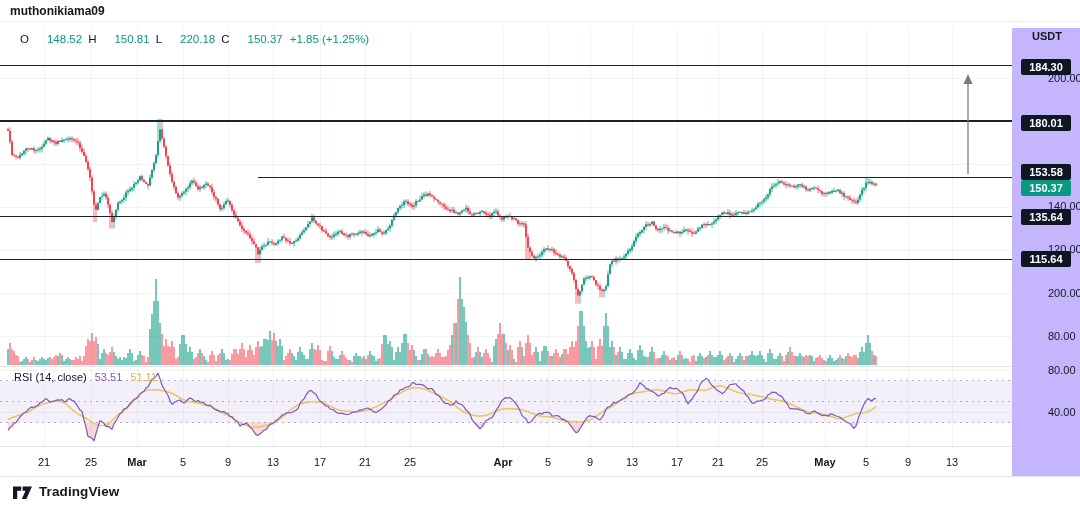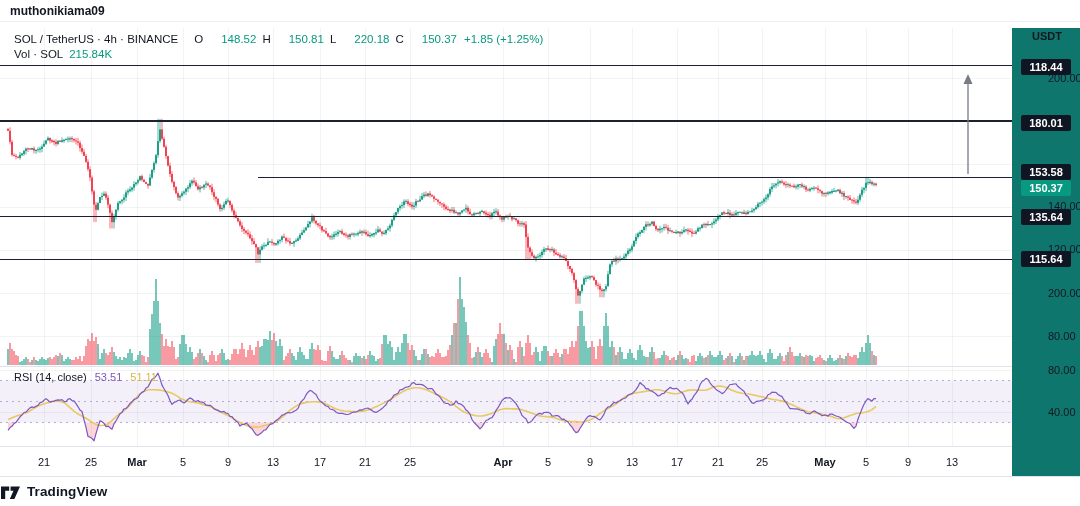--- a/index.html
+++ b/index.html
@@ -16,32 +16,32 @@
   .sym{margin-right:10px;font-weight:500;}
   .o-l{color:#131722;margin-left:6px;}
   .o-v{color:#089981;margin-left:18px;}
   .chg{color:#089981;margin-left:7px;}
   .voll{font-weight:500;}
   .volv{color:#089981;margin-left:6px;}
   .rsi-legend{position:absolute;left:14px;top:371px;z-index:4;font-size:11px;display:flex;
               align-items:flex-end;white-space:nowrap;}
   .rsiv{color:#7E57C2;margin-left:8px;}
   .rsimav{color:#D9B54A;margin-left:8px;}
-  #price-axis{position:absolute;left:1012px;top:28px;width:68px;height:448px;background:#0f766e;
+  #price-axis{position:absolute;left:1012px;top:28px;width:68px;height:448px;background:#c4b5fd;
               z-index:3;font-size:11px;}
   .currency{position:absolute;left:20px;top:2px;font-weight:700;}
   .ax-label{position:absolute;left:20px;height:16px;line-height:16px;font-weight:500;margin-left:16px;}
   .ax-badge{position:absolute;left:9px;width:50px;height:16px;line-height:16px;text-align:center;
             background:#0F1522;color:#fff;font-weight:700;border-radius:2px;z-index:2;}
   .ax-badge.last{background:#089981;z-index:3;}
   #time-axis{position:absolute;left:0;top:447px;width:1012px;height:29px;background:#fff;z-index:3;}
   .t-tick{position:absolute;top:9px;transform:translateX(-50%);font-size:11px;color:#131722;}
   .t-tick.bold{font-weight:700;}
   footer{position:absolute;left:0;top:477px;width:1080px;height:29px;background:#fff;
-         display:flex;align-items:center;gap:6px;box-sizing:border-box;z-index:6;}
+         display:flex;align-items:center;padding-left:12px;gap:6px;box-sizing:border-box;z-index:6;}
   .tv-name{font-size:13.5px;font-weight:700;letter-spacing:0.1px;}
 </style>
 </head>
 <body>
 
 <svg id="chart-svg" width="1080" height="506">
     <line x1="44" y1="28" x2="44" y2="446" stroke="rgba(42,46,57,0.06)" stroke-width="1" shape-rendering="crispEdges"></line>
     <line x1="91" y1="28" x2="91" y2="446" stroke="rgba(42,46,57,0.06)" stroke-width="1" shape-rendering="crispEdges"></line>
     <line x1="137" y1="28" x2="137" y2="446" stroke="rgba(42,46,57,0.06)" stroke-width="1" shape-rendering="crispEdges"></line>
     <line x1="183" y1="28" x2="183" y2="446" stroke="rgba(42,46,57,0.06)" stroke-width="1" shape-rendering="crispEdges"></line>
@@ -1400,46 +1400,41 @@
     <line x1="0" y1="476.5" x2="1080" y2="476.5" stroke="#E0E3EB" stroke-width="1" shape-rendering="crispEdges"></line>
     <line x1="1012.5" y1="28" x2="1012.5" y2="476" stroke="#E0E3EB" stroke-width="1" shape-rendering="crispEdges"></line>
   </svg>
 
 <header>
   <span class="hdr-user">muthonikiama09</span>
 </header>
 
 <div class="legend">
   <div class="lrow">
-    <span class="sym">SOL / TetherUS · 4h · BINANCE</span>
     <span id="ohlc"><span class="o-l">O</span><span class="o-v">148.52</span><span class="o-l">H</span><span class="o-v">150.81</span><span class="o-l">L</span><span class="o-v">220.18</span><span class="o-l">C</span><span class="o-v">150.37</span></span>
     <span class="chg">+1.85 (+1.25%)</span>
-  </div>
-  <div class="lrow">
-    <span class="voll">Vol · SOL</span>
-    <span class="volv">215.84K</span>
   </div>
 </div>
 
 <div class="rsi-legend">
   <span>RSI (14, close)</span>
   <span class="rsiv">53.51</span>
   <span class="rsimav">51.11</span>
 </div>
 
 <div id="price-axis">
   <div class="currency">USDT</div>
 <div class="ax-label" style="top: 42px;">200.00</div>
     <div class="ax-label" style="top: 170px;">140.00</div>
     <div class="ax-label" style="top: 213px;">120.00</div>
     <div class="ax-label" style="top: 257px;">200.00</div>
     <div class="ax-label" style="top: 300px;">80.00</div>
     <div class="ax-label" style="top: 334px;">80.00</div>
     <div class="ax-label" style="top: 376px;">40.00</div>
-    <div class="ax-badge" style="top: 31px;">118.44</div>
+    <div class="ax-badge" style="top: 31px;">184.30</div>
     <div class="ax-badge" style="top: 87px;">180.01</div>
     <div class="ax-badge" style="top: 136px;">153.58</div>
     <div class="ax-badge" style="top: 181px;">135.64</div>
     <div class="ax-badge" style="top: 223px;">115.64</div>
     <div class="ax-badge last" style="top: 152px;">150.37</div>
   </div>
 
 <div id="time-axis">
     <span class="t-tick" style="left: 44px;">21</span>
     <span class="t-tick" style="left: 91px;">25</span>

